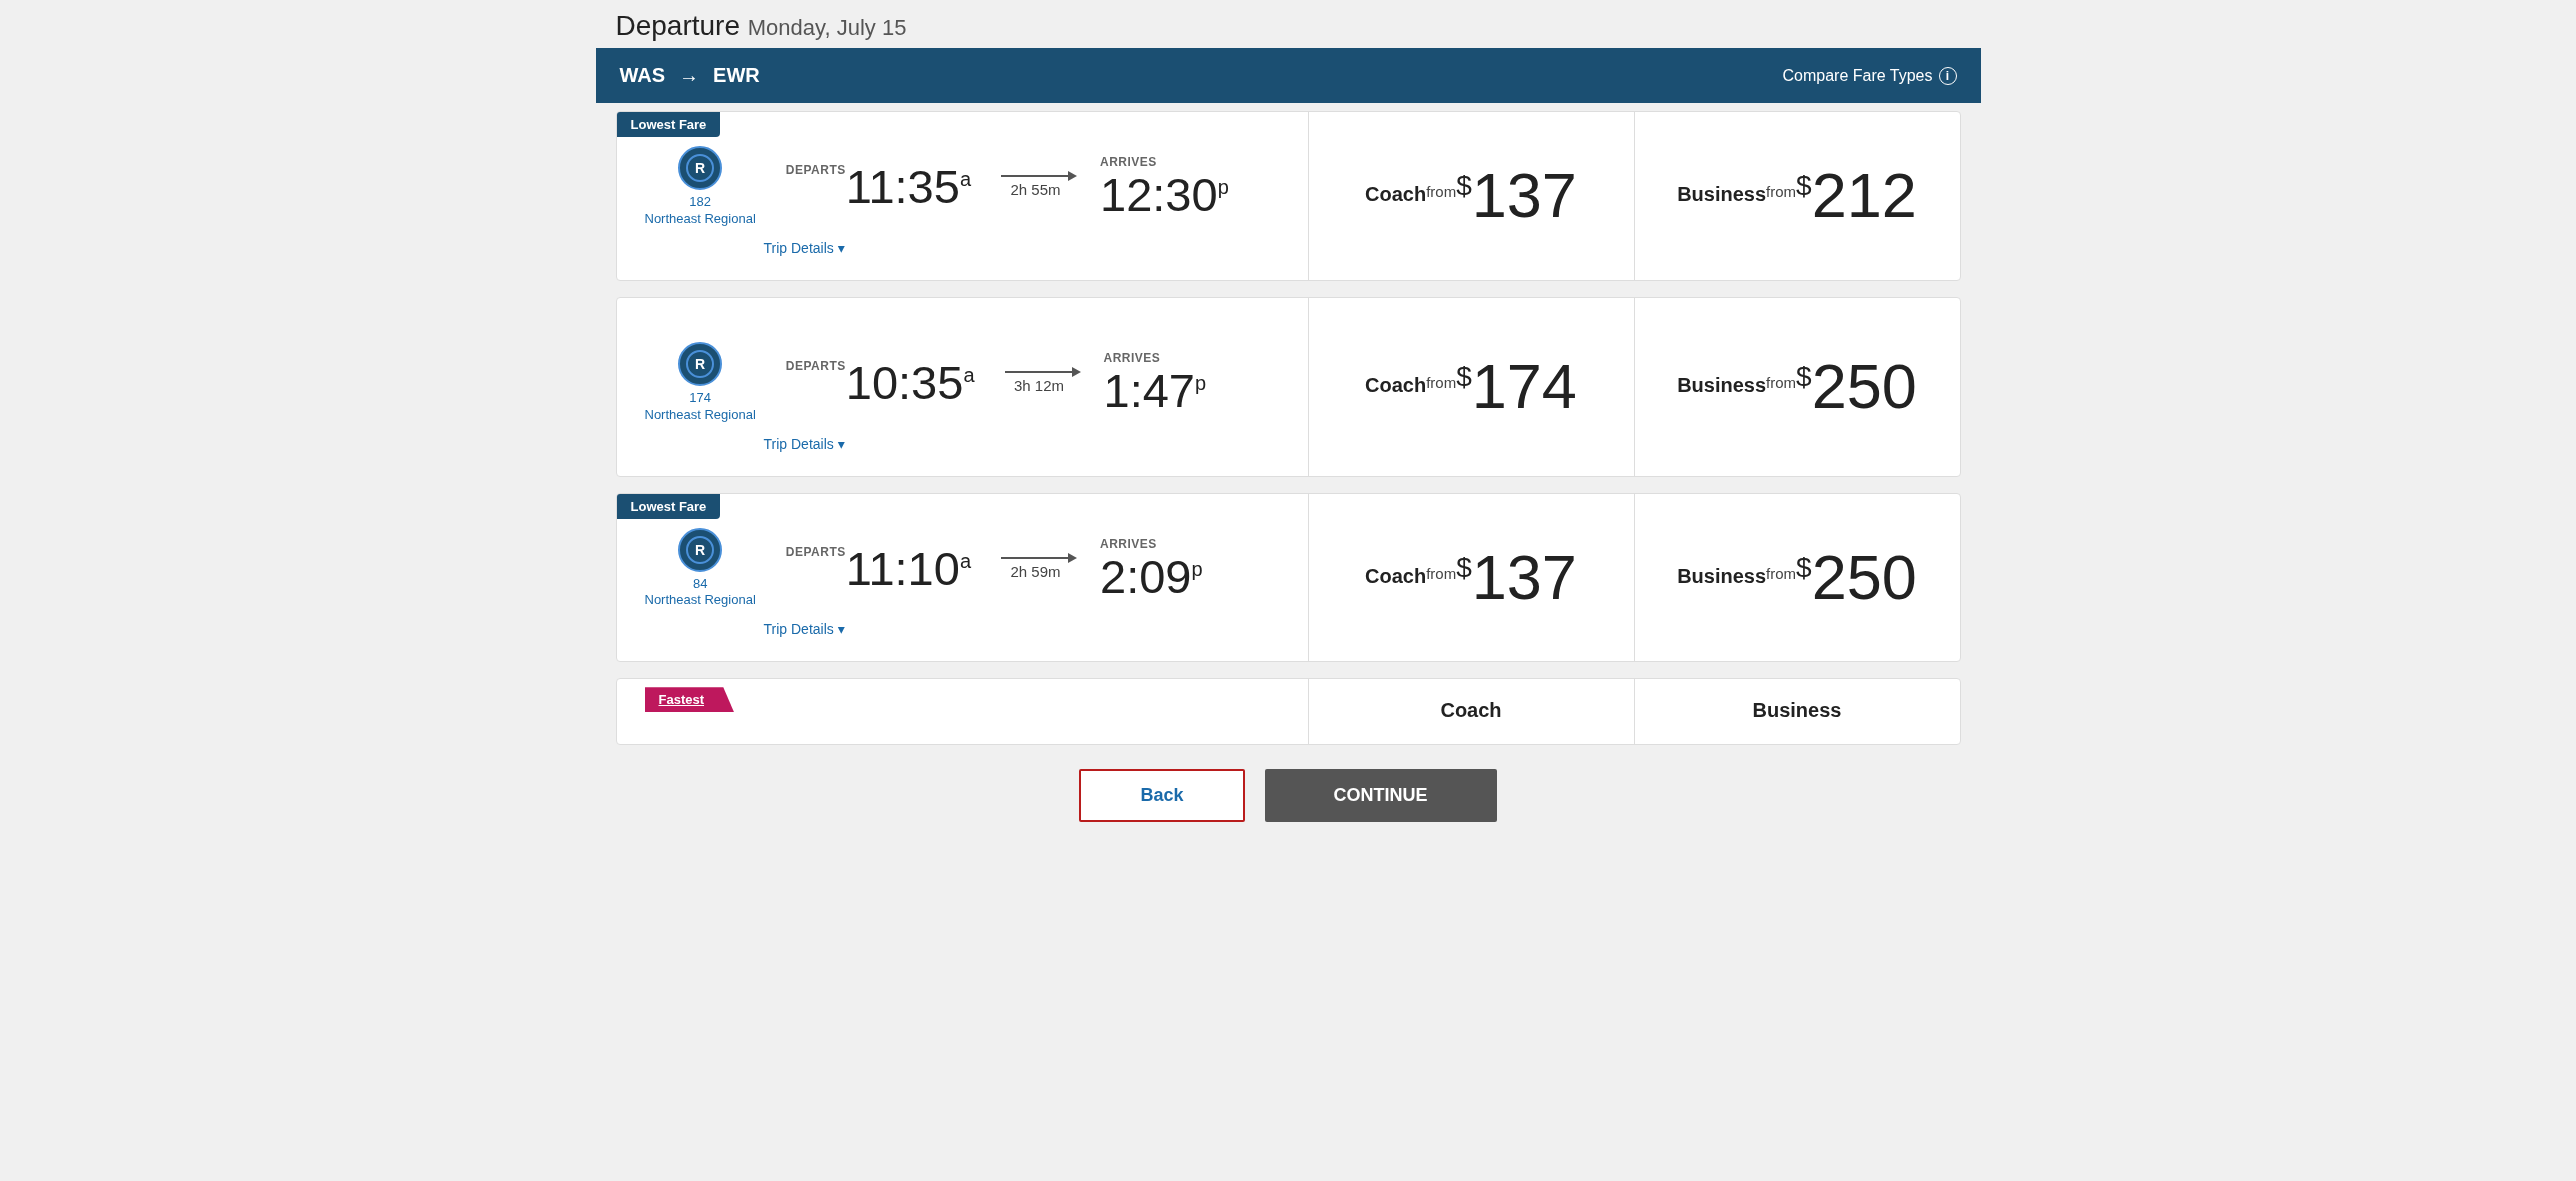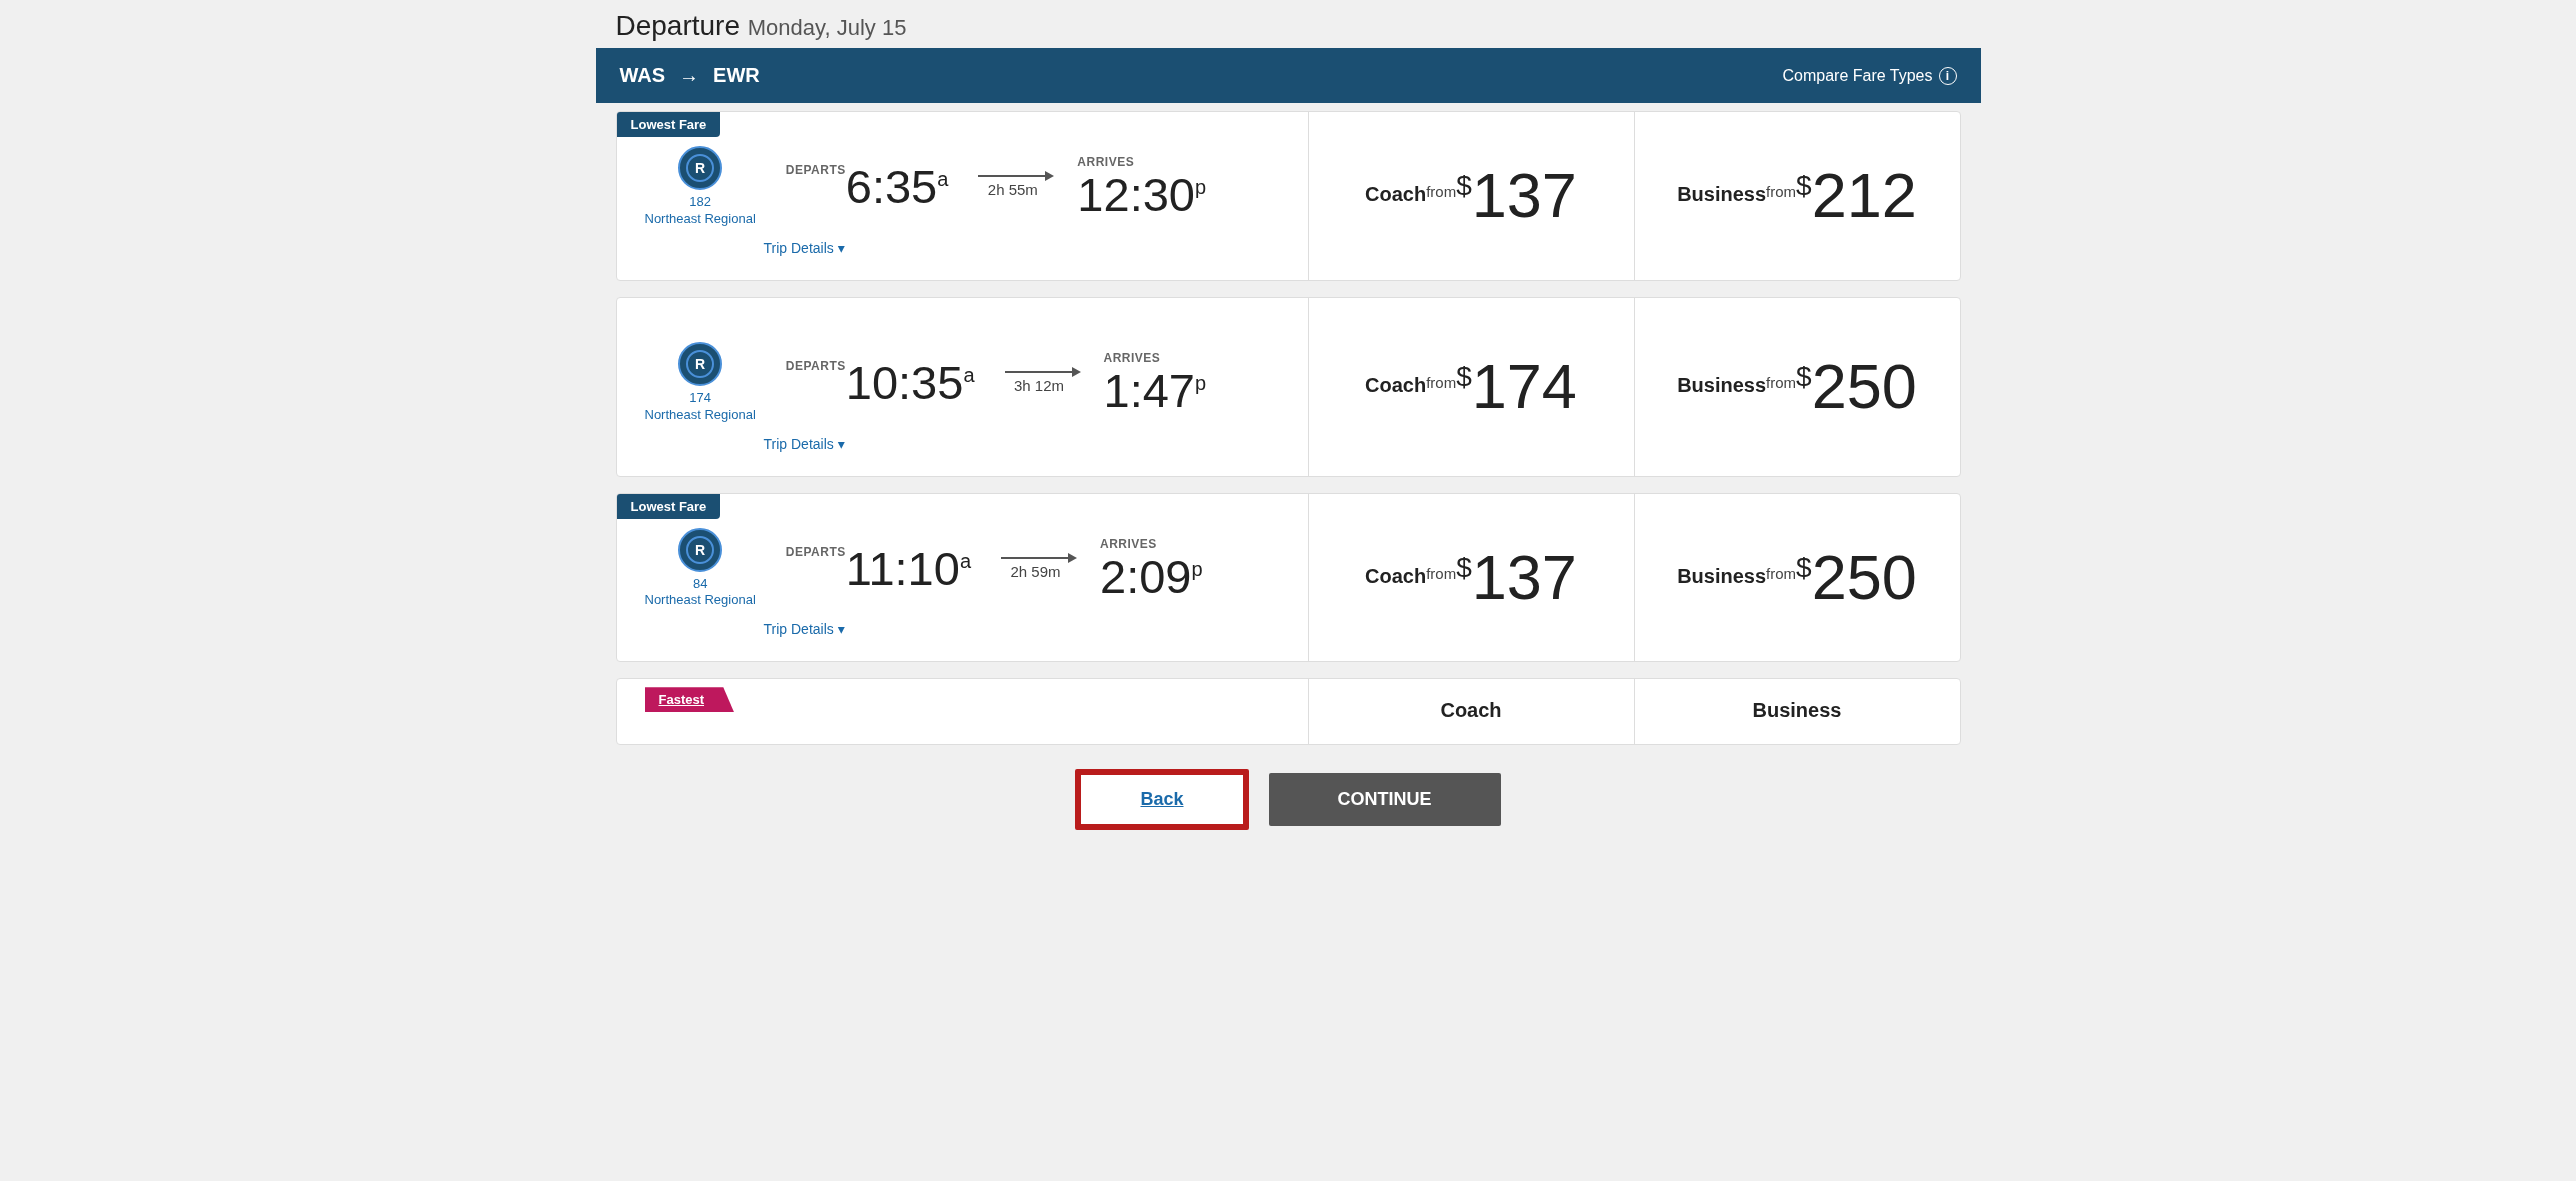--- a/index.html
+++ b/index.html
@@ -236,28 +236,27 @@
       align-items: center;
       justify-content: center;
       padding: 16px 20px;
       gap: 20px;
       position: sticky;
       bottom: 0;
     }
 
     .back-button {
       background: white;
-      border: 6px solid #b91c1c;
+      border: 2px solid #b91c1c;
       color: #1a6aaa;
       font-size: 18px;
       font-weight: bold;
       padding: 14px 59px;
       cursor: pointer;
       border-radius: 2px;
-      text-decoration: underline;
     }
 
     .continue-button {
       background: #555;
       border: none;
       color: white;
       font-size: 18px;
       font-weight: bold;
       padding: 16px 69px;
       cursor: pointer;
@@ -301,21 +300,21 @@
               </svg>
             </div>
             <div class="train-number-name">
               <div>182</div>
               <div>Northeast Regional</div>
             </div>
           </div>
           <div class="departs-block">
             <div class="label-sm">DEPARTS</div>
             <div class="time-big">
-              <span>6:35</span><span class="time-suffix">a</span>
+              <span>11:35</span><span class="time-suffix">a</span>
             </div>
           </div>
           <div class="duration-block">
             <div style="display:flex;align-items:center;gap:4px;">
               <div style="width:69px;height:2px;background:#555;position:relative;">
                 <div style="position:absolute;right:-7px;top:-4px;border-left:9px solid #555;border-top:5px solid transparent;border-bottom:5px solid transparent;"></div>
               </div>
             </div>
             <div class="duration-text">2h 55m</div>
           </div>

